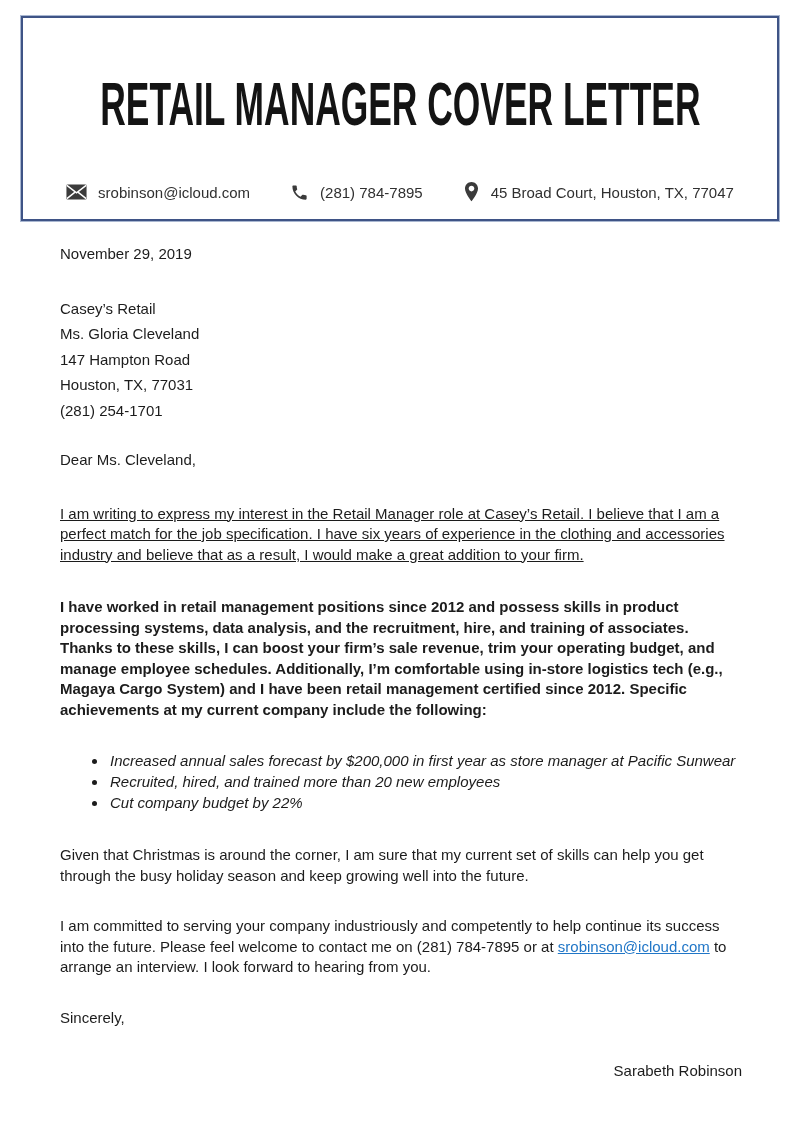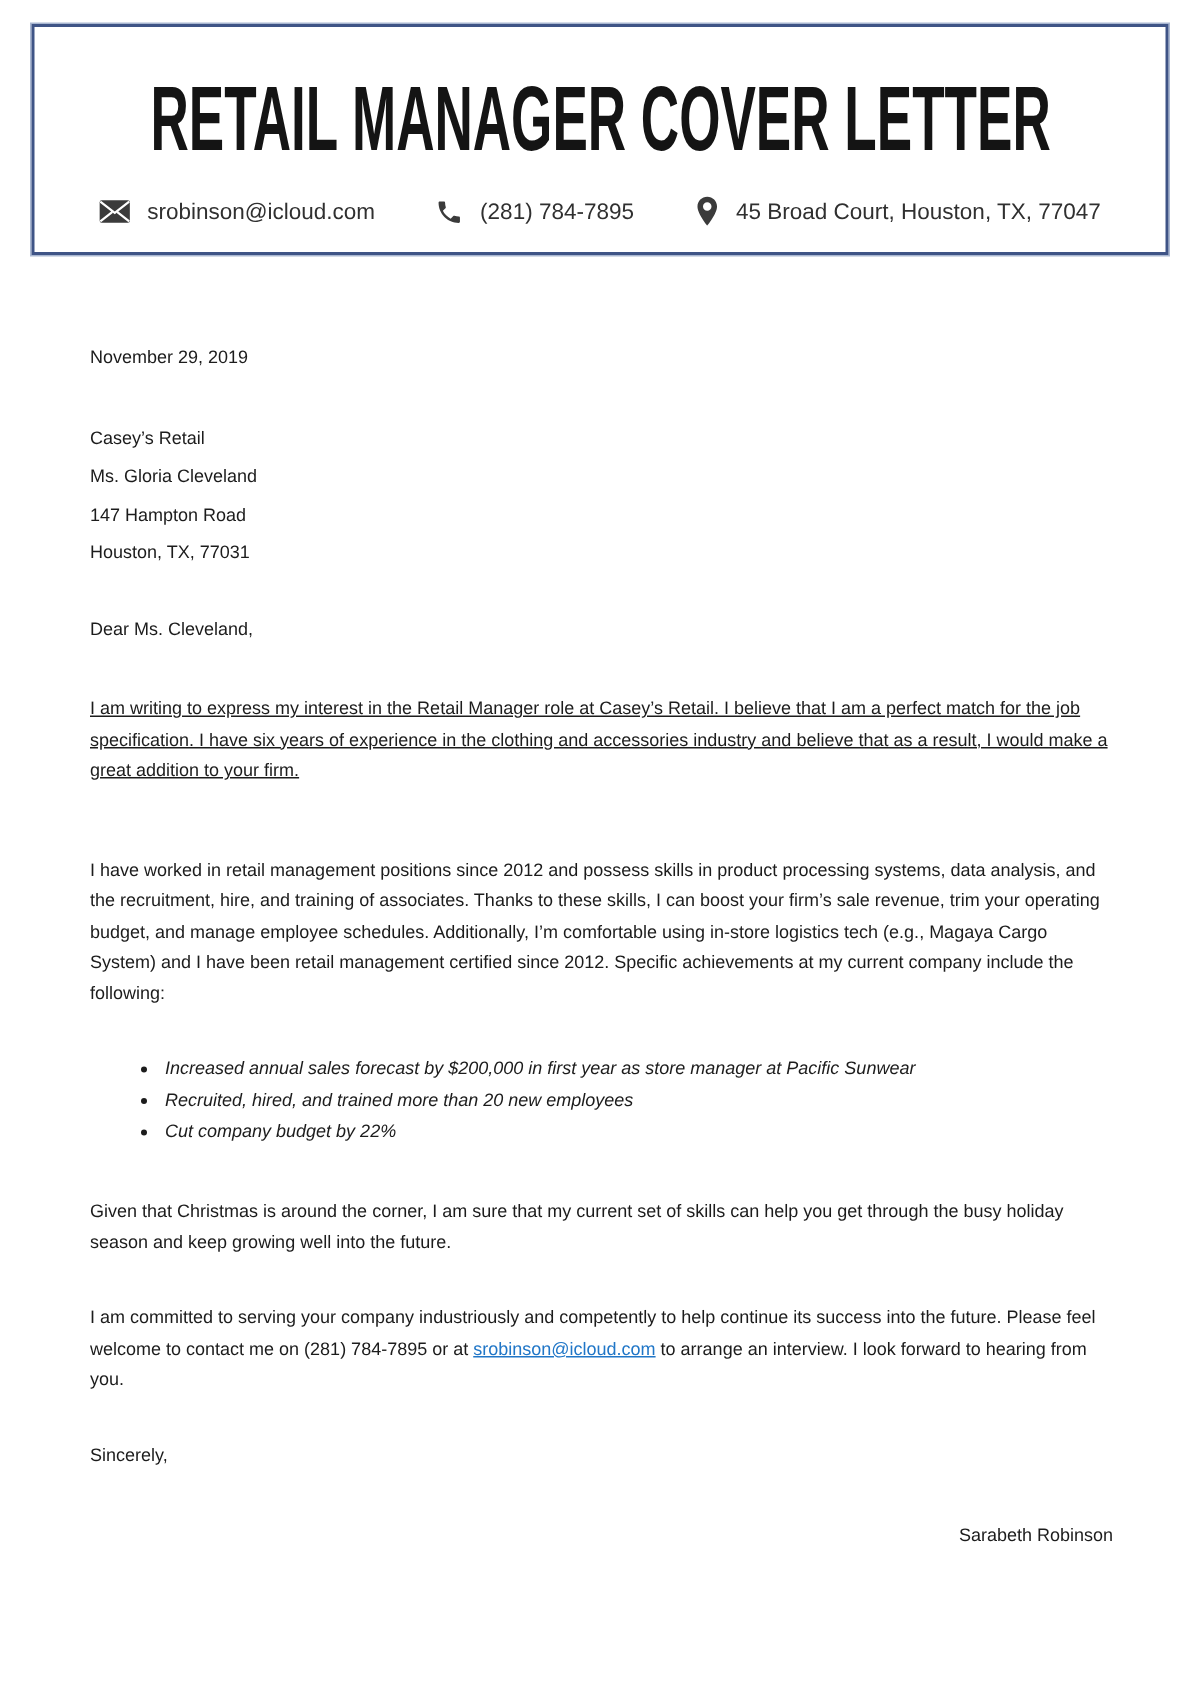--- a/index.html
+++ b/index.html
@@ -8,21 +8,21 @@
     font-family:"Liberation Sans", sans-serif;
     color:#1c1c1c;
     position:relative;
     overflow:hidden;
   }
 
   
   .header-box {
     position:absolute;
     left:21px; top:16px;
-    width:758px; height:154px;
+    width:758px; height:205px;
     background:#ffffff;
     border:2px solid #3f5486;
     box-shadow:0 0 0 1px #a9b7d1;
     display:flex;
     flex-direction:column;
   }
   .title-wrap {
     flex:1;
     display:flex;
     align-items:center;
@@ -49,31 +49,31 @@
     font-size:15px;
     color:#303030;
   }
   .contact-item { display:flex; align-items:center; gap:11px; }
   .contact-item .cicon { display:flex; align-items:center; }
   .contact-item svg { display:block; }
 
   
   .letter {
     position:absolute;
-    top:191px; left:60px;
+    top:207px; left:60px;
     width:682px;
-    font-size:12px;
+    font-size:15px;
     line-height:20.5px;
     color:#1c1c1c;
   }
   .date        { margin-top:37px; }
   .recipient   { margin-top:31px; line-height:25.5px; }
   .salutation  { margin-top:27px; }
   .para-1      { margin-top:33px;text-decoration:underline; }
-  .para-2      { margin-top:46px; }
+  .para-2      { margin-top:32px;font-weight:bold; }
   .achievements{ margin-top:30px; padding-left:48px; list-style:disc;font-style:italic; }
   .achievements li { line-height:21px; padding-left:2px; }
   .para-3      { margin-top:32px; }
   .para-4      { margin-top:30px; }
   .signoff     { margin-top:30px; }
   .signature   { margin-top:33px;text-align:right; }
 
   .email-link {
     color:#2076c7;
     text-decoration:underline;
@@ -123,20 +123,21 @@
 
 <div class="letter">
 
   <div class="date">November 29, 2019</div>
 
   <div class="recipient">
     <div>Casey’s Retail</div>
     <div>Ms. Gloria Cleveland</div>
     <div>147 Hampton Road</div>
     <div>Houston, TX, 77031</div>
+    <div>(281) 254-1701</div>
   </div>
 
   <div class="salutation">Dear Ms. Cleveland,</div>
 
   <p class="para-1">I am writing to express my interest in the Retail Manager role at Casey’s Retail. I believe that I am a perfect match for the job specification. I have six years of experience in the clothing and accessories industry and believe that as a result, I would make a great addition to your firm.</p>
 
   <p class="para-2">I have worked in retail management positions since 2012 and possess skills in product processing systems, data analysis, and the recruitment, hire, and training of associates. Thanks to these skills, I can boost your firm’s sale revenue, trim your operating budget, and manage employee schedules. Additionally, I’m comfortable using in-store logistics tech (e.g., Magaya Cargo System) and I have been retail management certified since 2012. Specific achievements at my current company include the following:</p>
 
   <ul class="achievements">
     <li>Increased annual sales forecast by $200,000 in first year as store manager at Pacific Sunwear</li>

